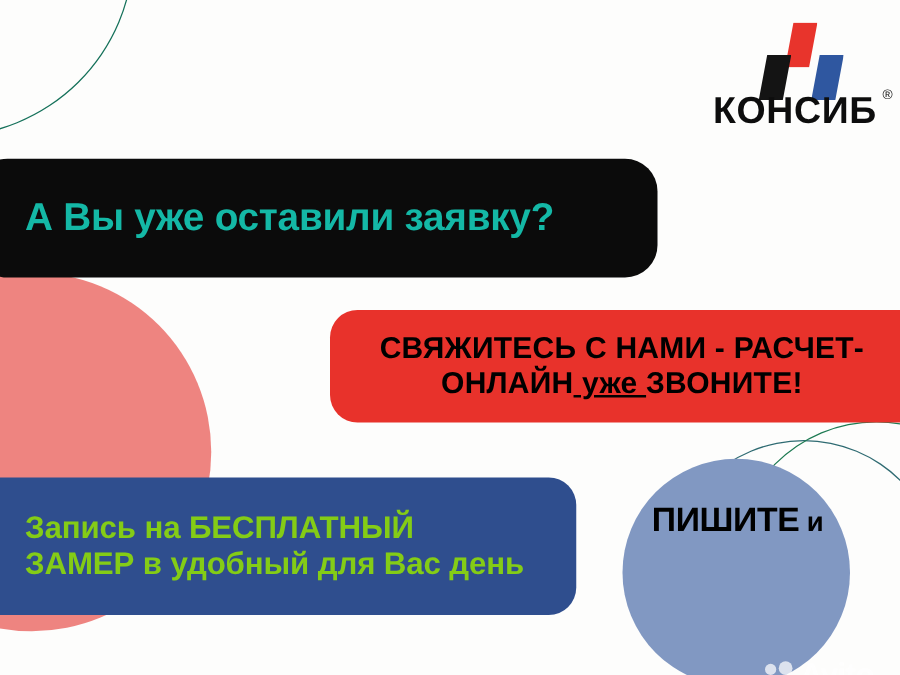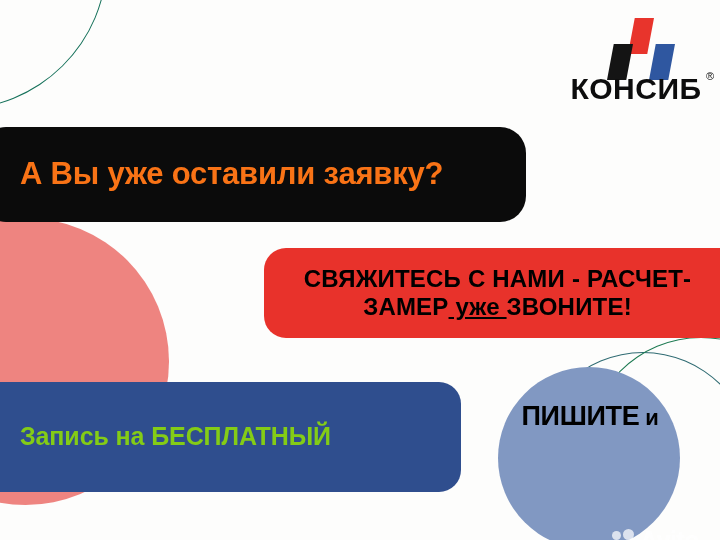--- a/index.html
+++ b/index.html
@@ -136,21 +136,21 @@
   #box-black {
     left: -20px;
     top: 127px;
     width: 546px;
     height: 95px;
     background: #0b0b0b;
     border-radius: 26px;
     padding: 0 22px 0 40px;
   }
   #box-black .txt {
-    color: #f97316;
+    color: #14b8a6;
     font-size: 31px;
     font-weight: 700;
     letter-spacing: -0.2px;
   }
 
   #box-red {
     left: 264px;
     top: 248px;
     width: 476px;
     height: 90px;
@@ -257,27 +257,28 @@
     </div>
   </div>
 
   <div class="msgbox" id="box-black">
     <div class="txt">А Вы уже оставили заявку?</div>
   </div>
 
   <div class="msgbox" id="box-red">
     <div class="txt">
       <div>СВЯЖИТЕСЬ С НАМИ - РАСЧЕТ-</div>
-      <div><span>ЗАМЕР</span><span class="lower"> уже </span><span>ЗВОНИТЕ!</span></div>
+      <div><span>ОНЛАЙН</span><span class="lower"> уже </span><span>ЗВОНИТЕ!</span></div>
     </div>
   </div>
 
   <div class="msgbox" id="box-blue">
     <div class="txt">
       <div>Запись на БЕСПЛАТНЫЙ</div>
+      <div>ЗАМЕР в удобный для Вас день</div>
     </div>
   </div>
 
   <div id="circle-caption">
     <div><span>ПИШИТЕ</span><span class="small"> и</span></div>
   </div>
 
   <div id="avito-watermark">
     <span id="avito-dots">
       <i></i>

